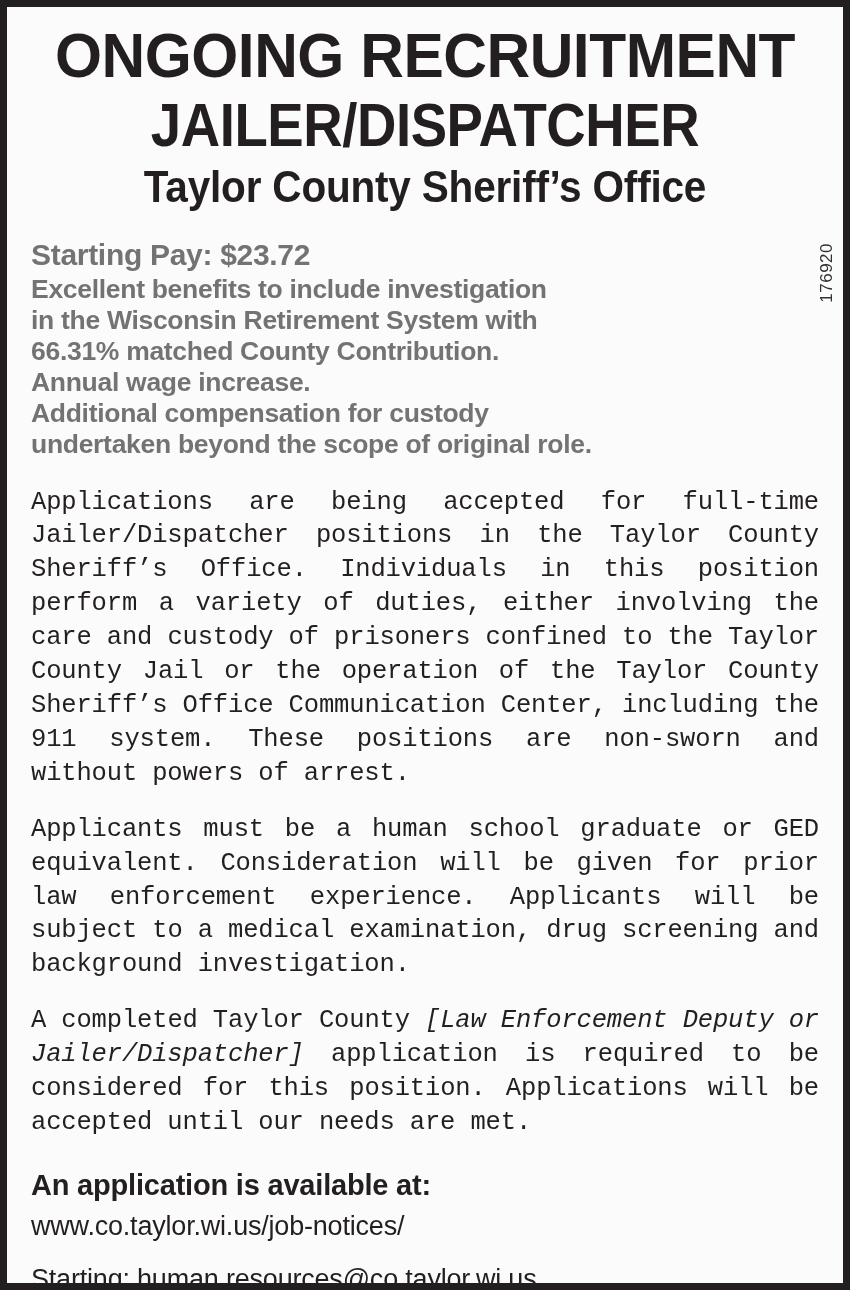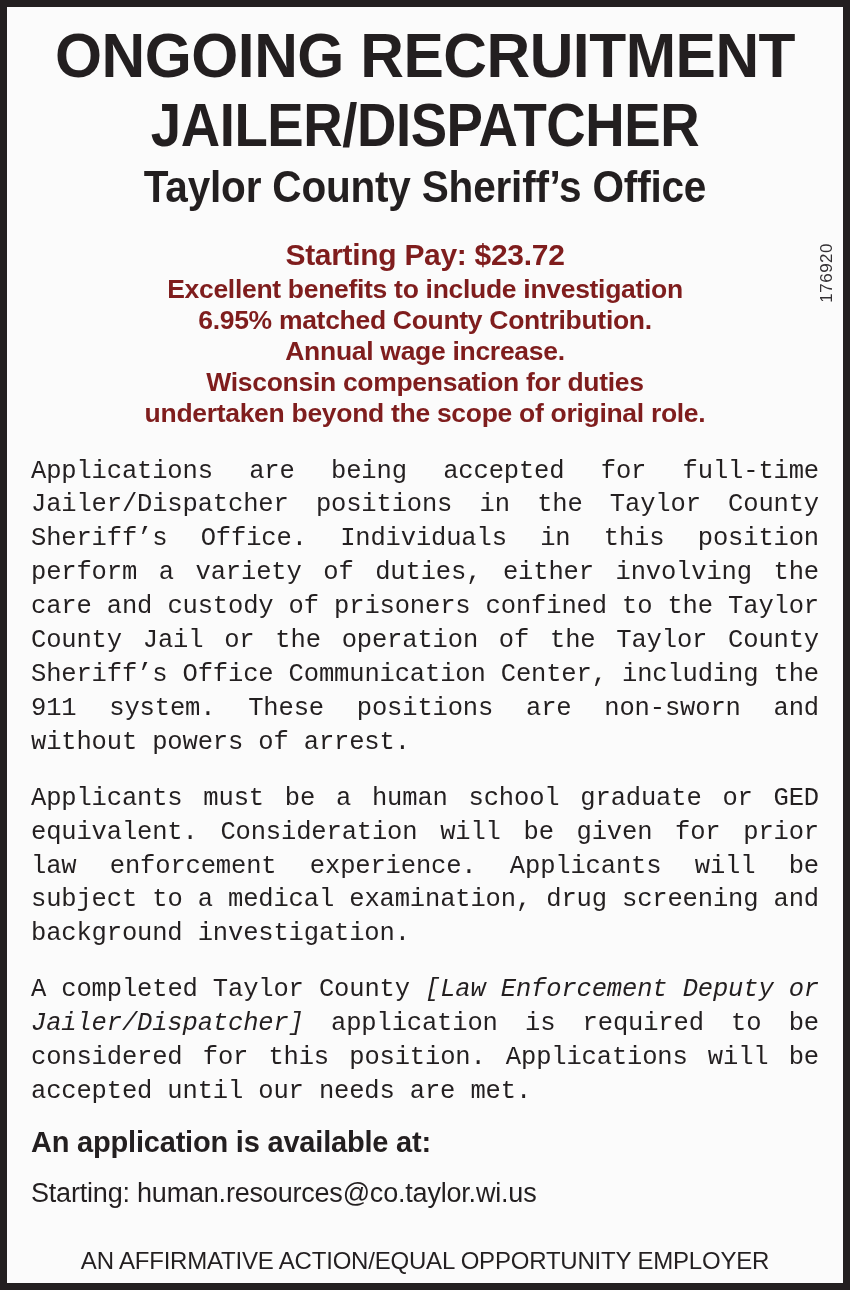--- a/index.html
+++ b/index.html
@@ -82,22 +82,22 @@
     font-size: 17px;
     letter-spacing: 0.5px;
     color: #333033;
     writing-mode: vertical-rl;
     transform: rotate(180deg);
     white-space: nowrap;
   }
 
   
   .pay-block {
-    text-align: center;
-    color: #7f1d1d;
+    text-align: left;
+    color: #737373;
     font-weight: bold;
     margin-top: 26px;
   }
   .pay-line {
     font-size: 29px;
     line-height: 1.17;
     letter-spacing: -0.3px;
     white-space: nowrap;
   }
   .pay-line.headline-pay {
@@ -115,21 +115,21 @@
   }
   .body-para {
     font-size: 25.5px;
     line-height: 1.33;
     text-align: justify;
     text-justify: inter-word;
     margin: 0 0 22px 0;
     letter-spacing: -0.15px;
     font-family: Liberation Mono, monospace;
   }
-  .body-para:last-child { margin-bottom: 0; }
+  .body-para:last-child { margin-bottom: 12px; }
   .body-para em {
     font-style: italic;
   }
 
   
   .footer-block {
     margin-top: 16px;
     color: #231f20;
   }
   .footer-heading {
@@ -170,35 +170,37 @@
 
     <div class="headline-block">
       <div class="headline-main">ONGOING RECRUITMENT</div>
       <div class="headline-sub">JAILER/DISPATCHER</div>
       <div class="headline-org">Taylor County Sheriff’s Office</div>
     </div>
 
     <div class="pay-block">
       <div class="pay-line headline-pay">Starting Pay: $23.72</div>
       <div class="pay-line small">Excellent benefits to include investigation</div>
-      <div class="pay-line small">6.95% matched County Contribution.</div>
+      <div class="pay-line small">in the Wisconsin Retirement System with</div>
+      <div class="pay-line small">66.31% matched County Contribution.</div>
       <div class="pay-line small">Annual wage increase.</div>
-      <div class="pay-line small">Wisconsin compensation for duties</div>
+      <div class="pay-line small">Additional compensation for custody</div>
       <div class="pay-line small">undertaken beyond the scope of original role.</div>
     </div>
 
     <div class="body-block">
       <p class="body-para">Applications are being accepted for full-time Jailer/Dispatcher positions in the Taylor County Sheriff’s Office.  Individuals in this position perform a variety of duties, either involving the care and custody of prisoners confined to the Taylor County Jail or the operation of the Taylor County Sheriff’s Office Communication Center, including the 911 system.  These positions are non-sworn and without powers of arrest.</p>
 
       <p class="body-para">Applicants must be a human school graduate or GED equivalent. Consideration will be given for prior law enforcement experience. Applicants will be subject to a medical examination, drug screening and background investigation.</p>
 
       <p class="body-para"><span>A completed Taylor County </span><em>[Law Enforcement Deputy or Jailer/Dispatcher]</em><span> application is required to be considered for this position.  Applications will be accepted until our needs are met.</span></p>
     </div>
 
     <div class="footer-block">
       <div class="footer-heading">An application is available at:</div>
+      <div class="footer-url">www.co.taylor.wi.us/job-notices/</div>
       <div class="footer-contact">Starting: human.resources@co.taylor.wi.us</div>
     </div>
 
     <div class="eeo-line">AN AFFIRMATIVE ACTION/EQUAL OPPORTUNITY EMPLOYER</div>
 
   </div>
 </div>
 
 </body></html>

